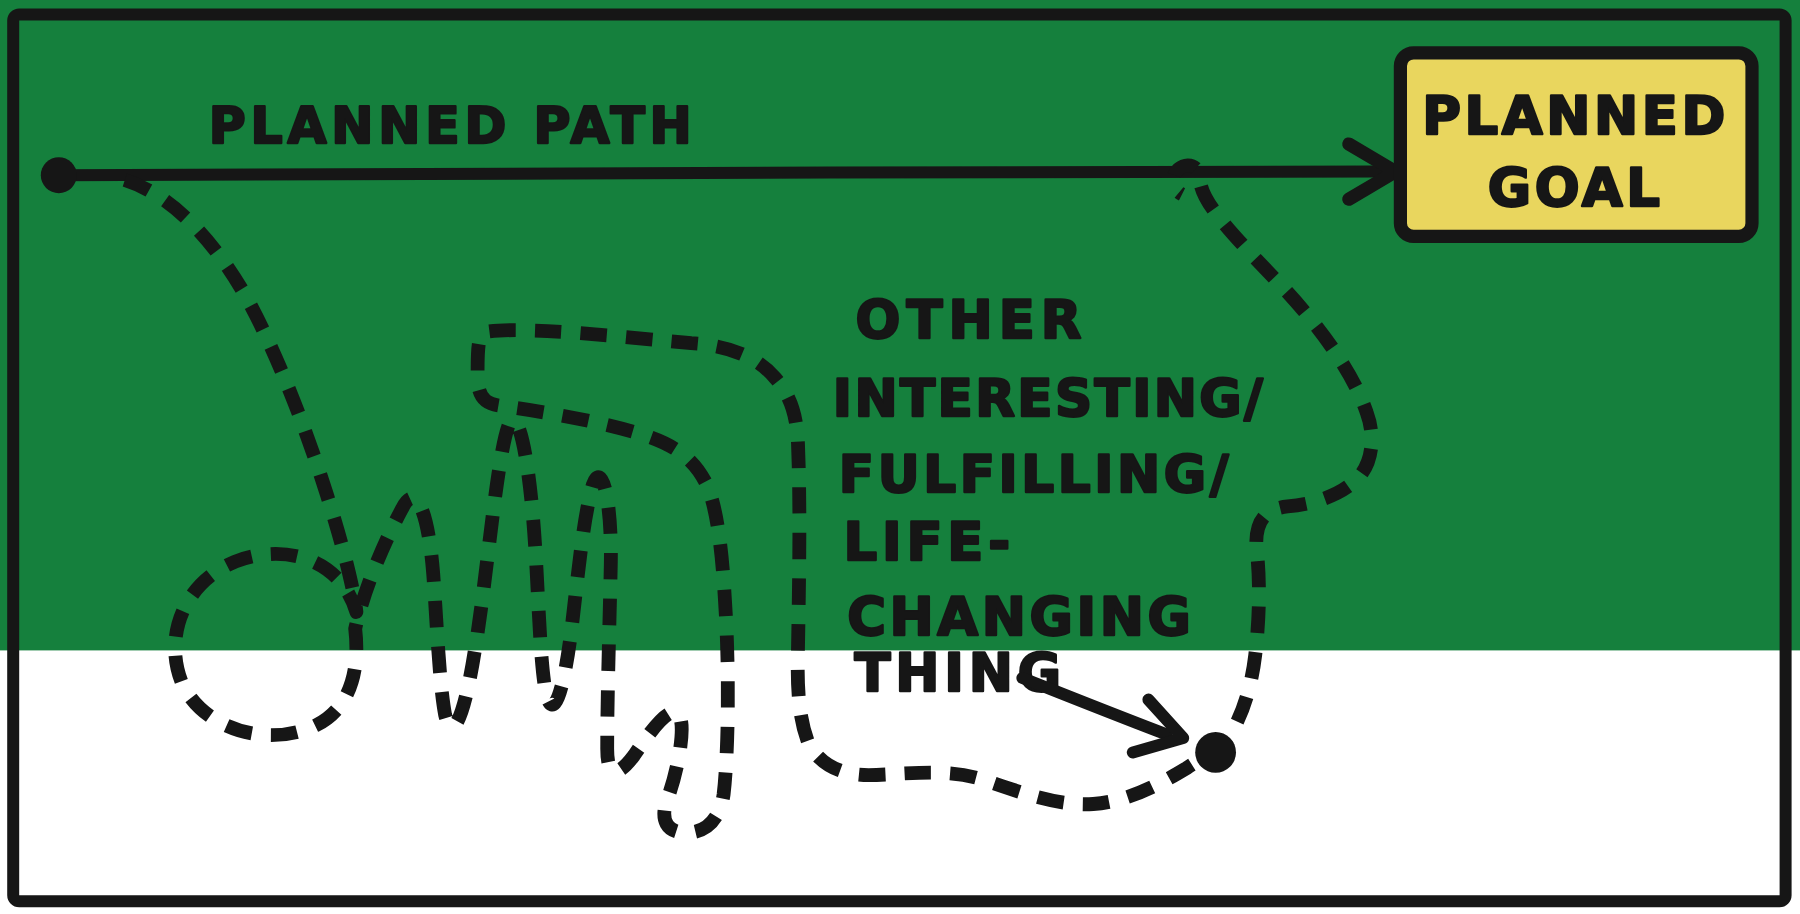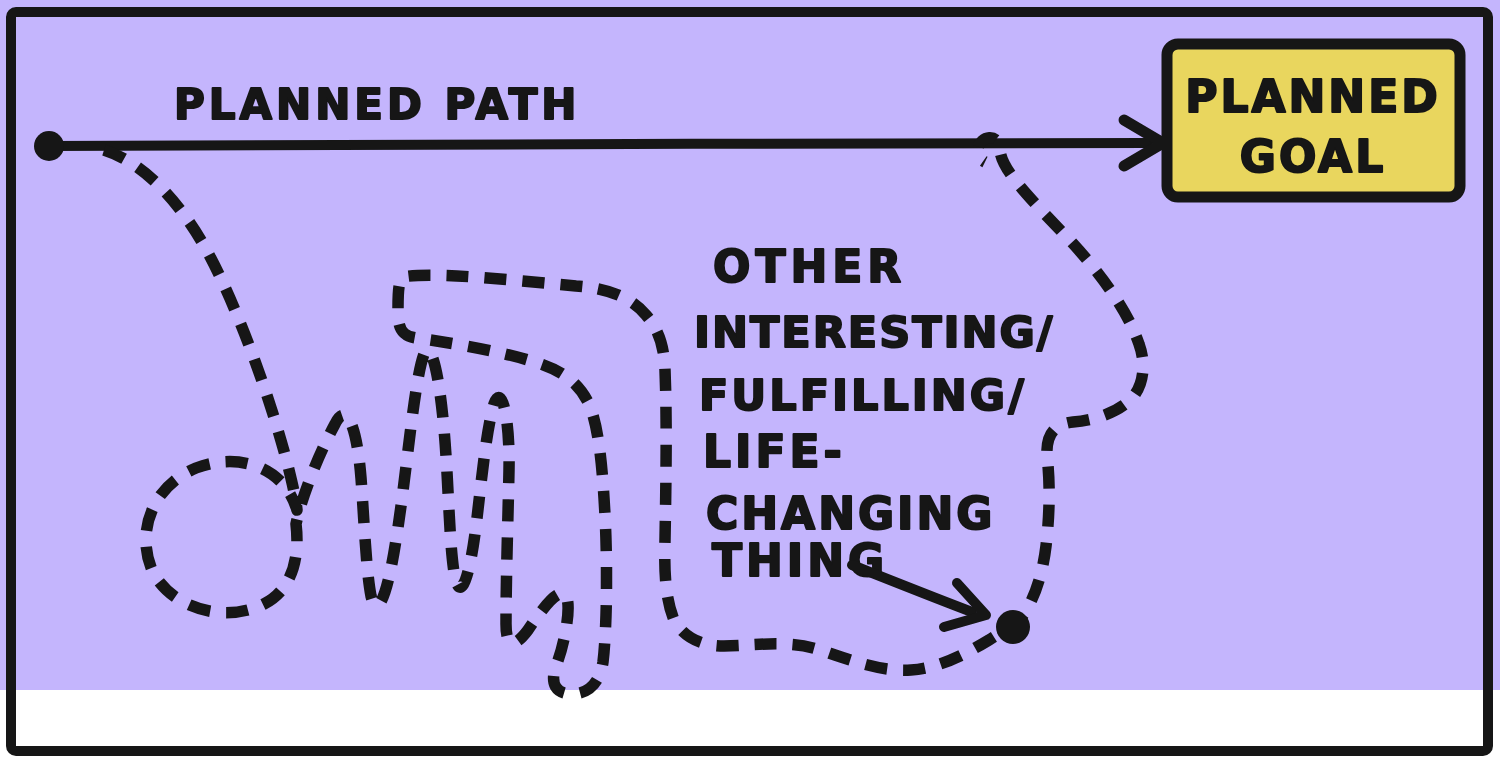--- a/index.html
+++ b/index.html
@@ -6,22 +6,22 @@
     margin: 0;
     padding: 0;
     background: #ffffff;
     width: 1500px;
     height: 762px;
     overflow: hidden;
   }
   .panel-wrap {
     position: relative;
     width: 1500px;
-    height: 690px;
-    background: #c4b5fd;
+    height: 542px;
+    background: #15803d;
   }
   svg {
     display: block;
   }
   .hand-text {
     font-family: "DejaVu Sans", "Liberation Sans", sans-serif;
     font-weight: 700;
     fill: #161616;
     stroke: #161616;
     paint-order: stroke;

